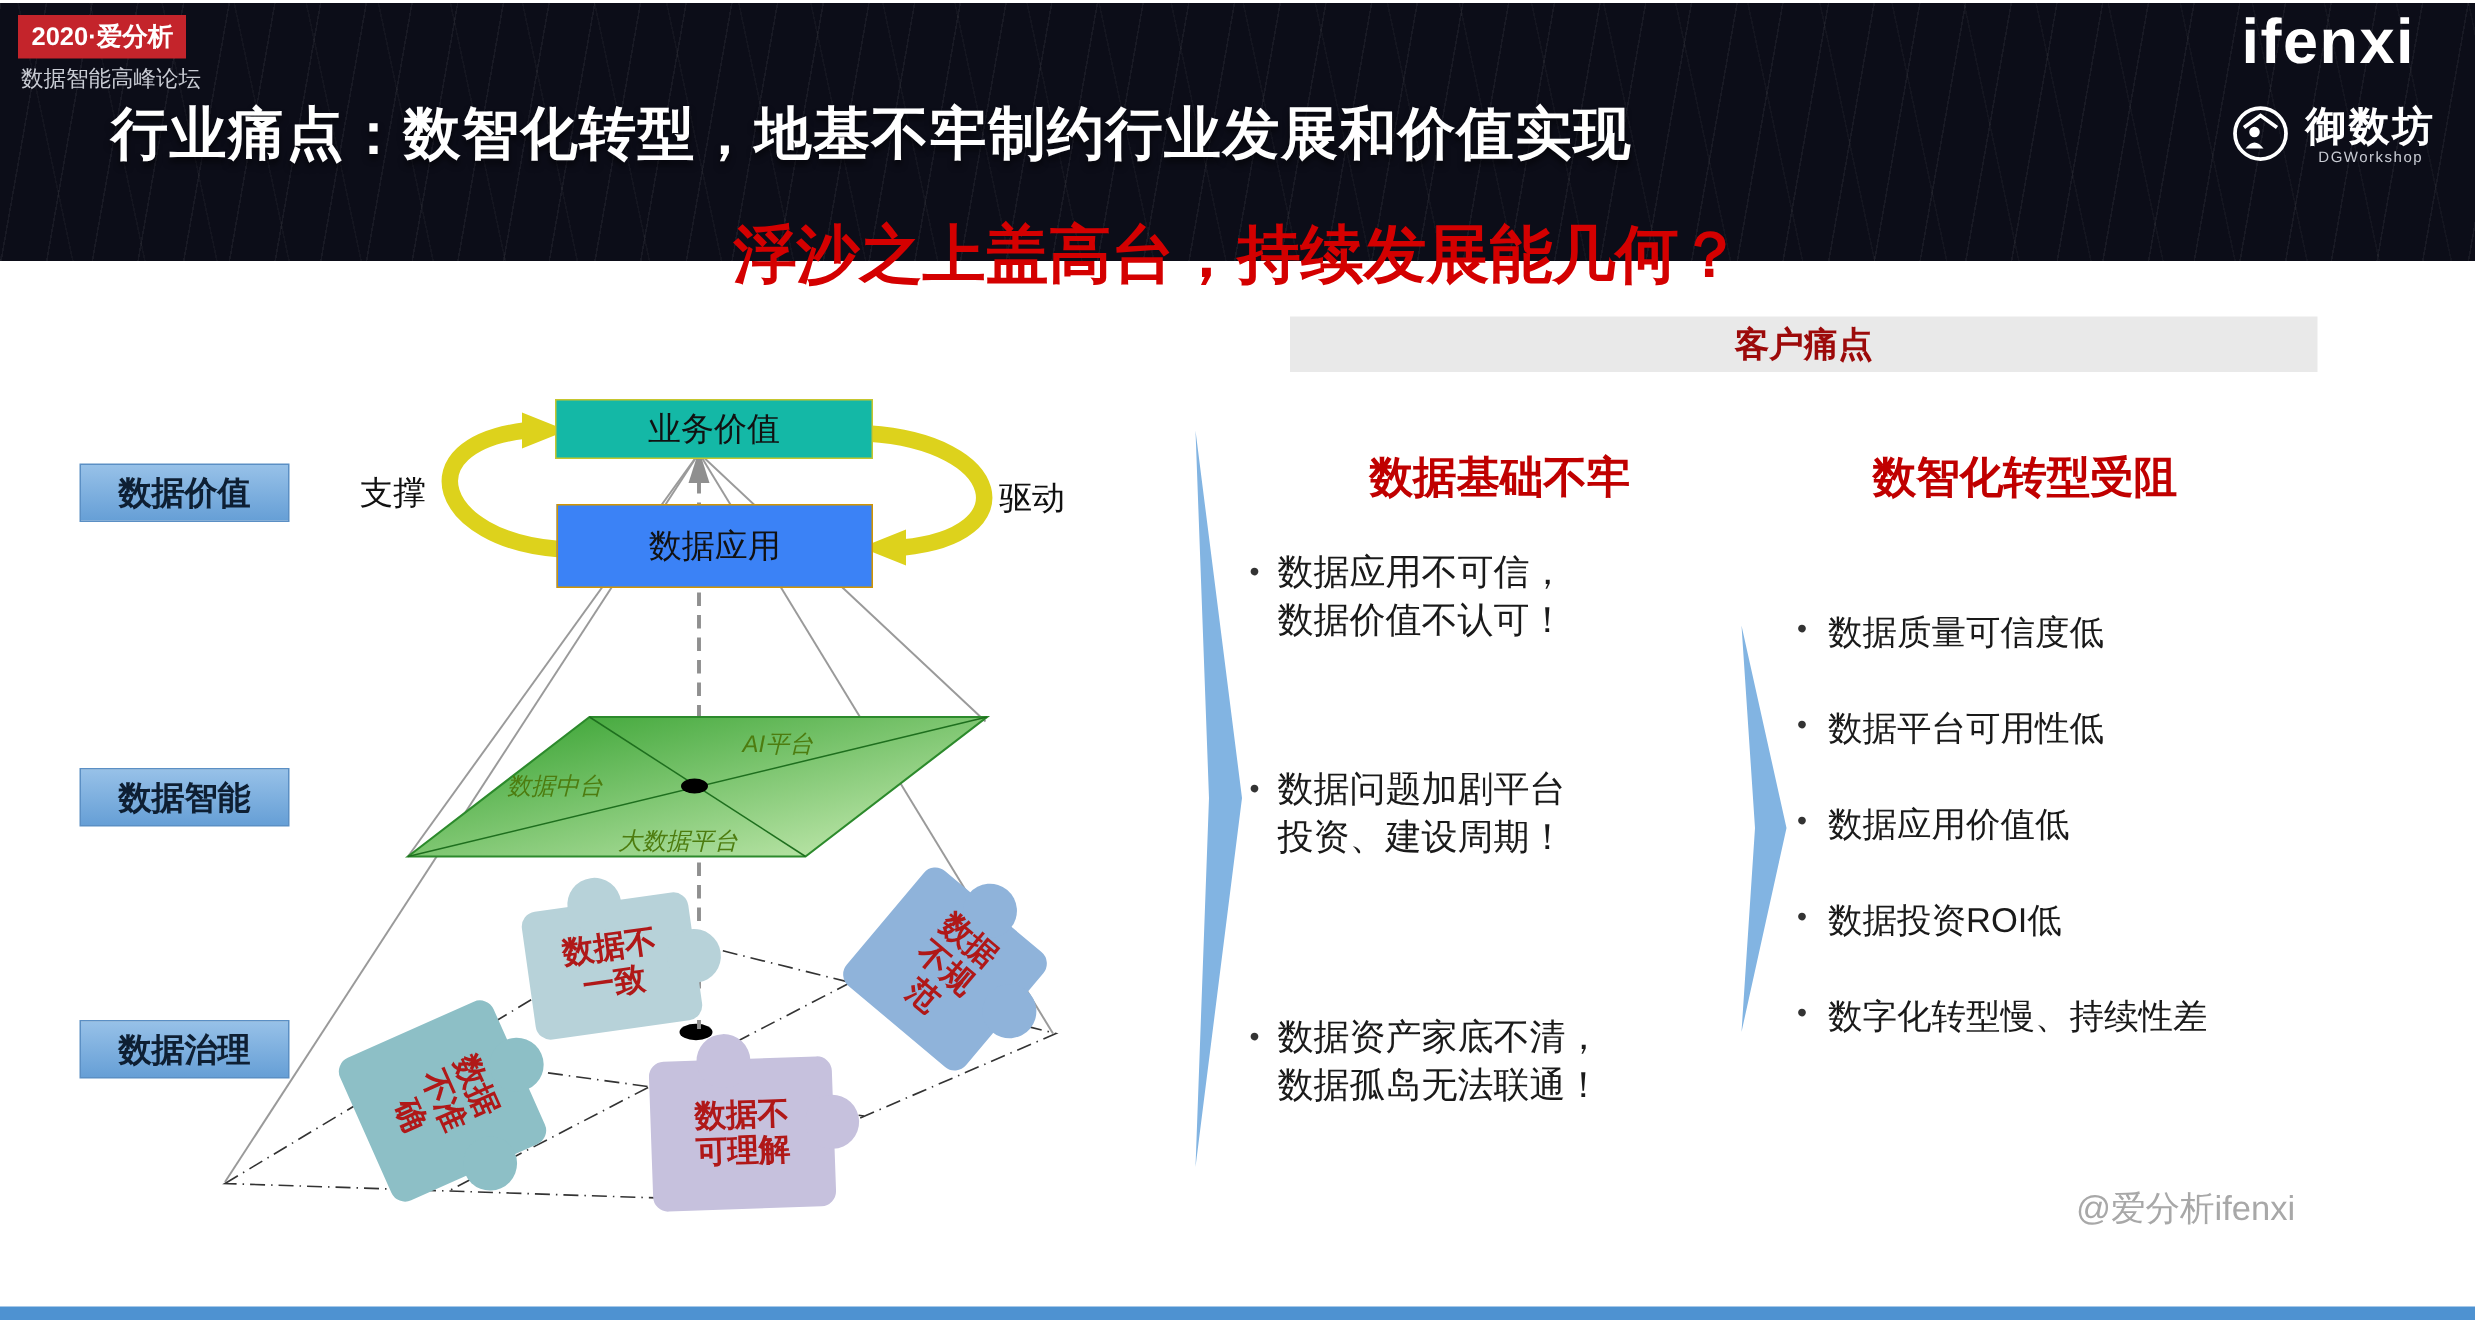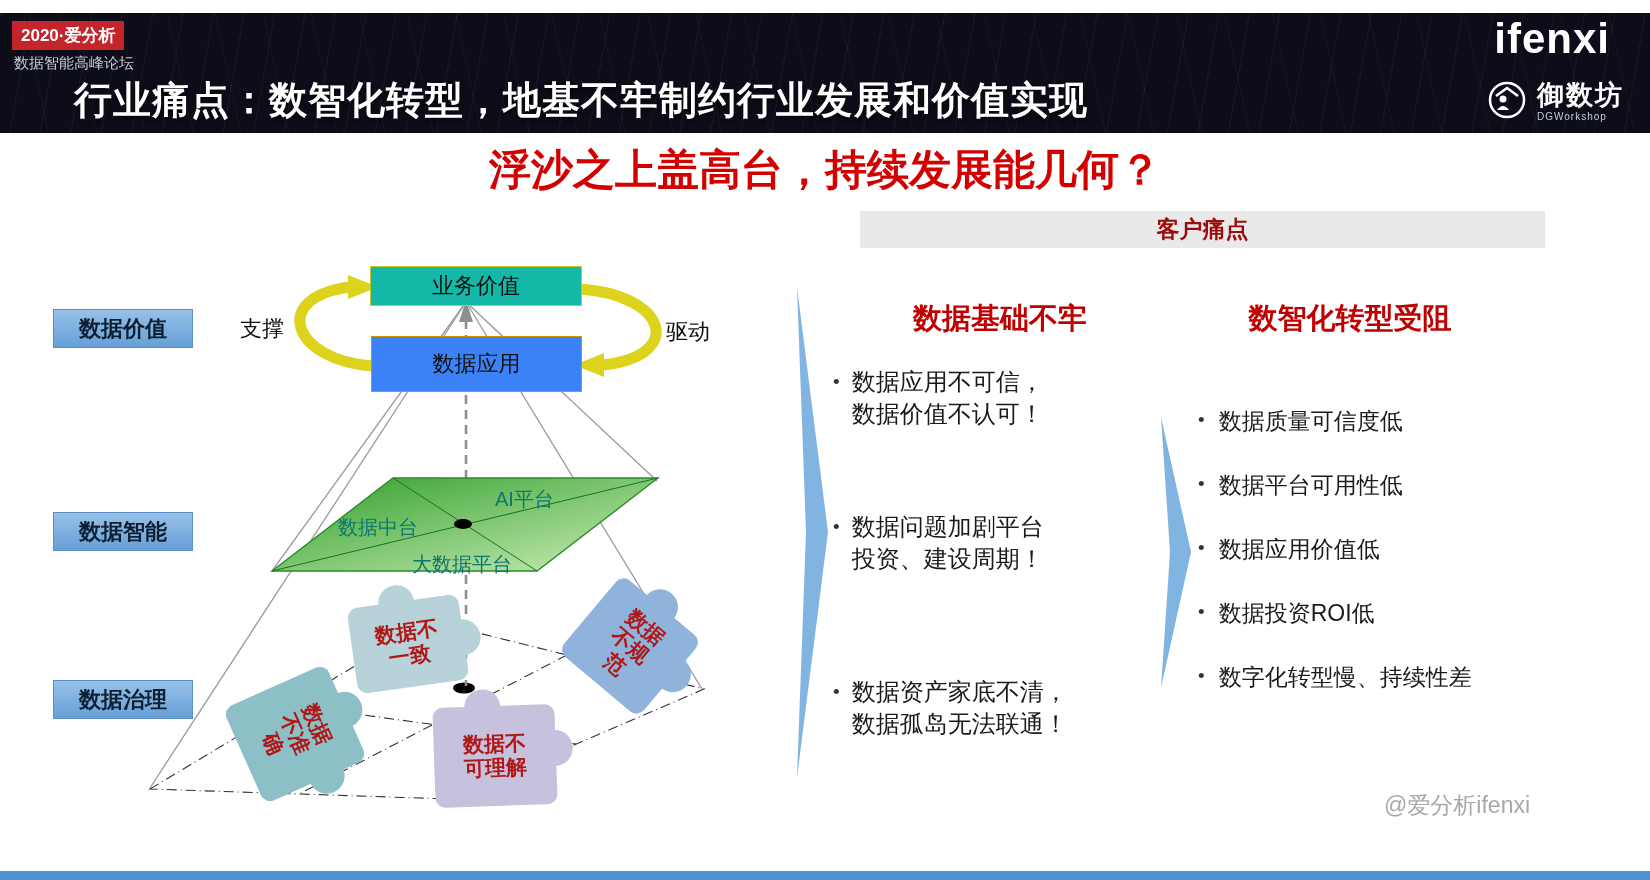--- a/index.html
+++ b/index.html
@@ -1,54 +1,54 @@
 <!DOCTYPE html>
 <html><head>
 <meta charset="utf-8">
 <style>
   html,body { margin:0; padding:0; background:#ffffff; }
   .page { position:relative; width:1650px; height:880px; overflow:hidden;
           font-family:"Liberation Sans","DejaVu Sans",sans-serif; background:#ffffff; }
 
   
-  .hdr { position:absolute; left:0; top:13px; width:100%; height:120px;
+  .hdr { position:absolute; left:0; top:2px; width:100%; height:172px;
          background-color:#0c0d18;
          background-image:
            repeating-linear-gradient(100deg, rgba(255,255,255,0.05) 0 1px, transparent 1px 30px),
            repeating-linear-gradient(78deg, rgba(255,255,255,0.03) 0 1px, transparent 1px 47px); }
   .badge { position:absolute; left:12px; top:8px; }
   .badge-l1 { display:inline-block; background:#c4242b; color:#ffffff; font-size:17px; font-weight:bold; padding:3px 9px; }
   .badge-l2 { color:#c9ccd4; font-size:15px; margin-top:4px; padding-left:2px; }
   .hdr-title { position:absolute; left:74px; top:62px; margin:0; color:#ffffff; font-size:38px; font-weight:bold;
                letter-spacing:1px; text-shadow:0 3px 4px rgba(0,0,0,0.55); white-space:nowrap; }
   .logo-ifenxi { position:absolute; right:40px; top:2px; color:#ffffff; font-size:42px; font-weight:bold; letter-spacing:1px; }
   .logo-partner { position:absolute; right:26px; top:64px; display:flex; align-items:center; gap:10px; }
   .partner-name { color:#ffffff; font-size:27px; font-weight:bold; letter-spacing:2px; }
-  .partner-sub { color:#c9ccd4; font-size:10px; letter-spacing:1px; text-align:left; margin-top:-2px; }
+  .partner-sub { color:#c9ccd4; font-size:10px; letter-spacing:1px; text-align:center; margin-top:-2px; }
 
   
   .headline { position:absolute; top:142px; left:0; width:100%; text-align:center;
               color:#d40000; font-size:42px; font-weight:bold; }
   .sec-bar { position:absolute; height:37px; background:#e9e9e9; display:flex; align-items:center; justify-content:center;
              color:#9c0a0a; font-size:23px; font-weight:bold; z-index:2; }
   .sec-bar-left { left:210px; top:211px; width:525px; }
   .sec-bar-right { left:860px; top:211px; width:685px; }
 
   .row-label { position:absolute; left:53px; width:138px; height:37px; z-index:2;
                background:linear-gradient(180deg,#97c1e8,#669fd6); border:1px solid #5b8fc4;
                display:flex; align-items:center; justify-content:center;
                font-size:22px; font-weight:bold; color:#0e1f33; }
 
   .diagram-svg { position:absolute; left:0; top:0; width:1650px; height:880px; z-index:1; pointer-events:none; }
 
   .node { position:absolute; display:flex; align-items:center; justify-content:center; font-size:22px; color:#111; z-index:2; }
   .node-yellow { left:370px; top:266px; width:210px; height:38px; background:#14b8a6; border:1px solid #c6c62e; }
   .node-orange { left:371px; top:336px; width:209px; height:54px; background:#3b82f6; border:1px solid #d29500; }
   .flabel { position:absolute; font-size:22px; color:#111; z-index:2; }
-  .plabel { position:absolute; font-size:20px; color:#0f766e; z-index:2; }
+  .plabel { position:absolute; font-size:16px; color:#4d7c0f; z-index:2;font-style:italic; }
 
   .puzzle { position:absolute; border-radius:10px; z-index:2; }
   .knob { position:absolute; width:36px; height:36px; border-radius:50%; background:inherit; }
   .knob-top { top:-17px; left:32px; }
   .knob-right { right:-17px; top:26px; }
   .pz-label { position:absolute; inset:0; display:flex; align-items:center; justify-content:center;
               color:#b01818; font-weight:bold; font-size:21px; text-align:center; line-height:1.15; }
   .pre { white-space:pre-line; }
 
   .pain-title { position:absolute; width:284px; text-align:center; color:#c00000; font-size:29px; font-weight:bold; z-index:2; }

